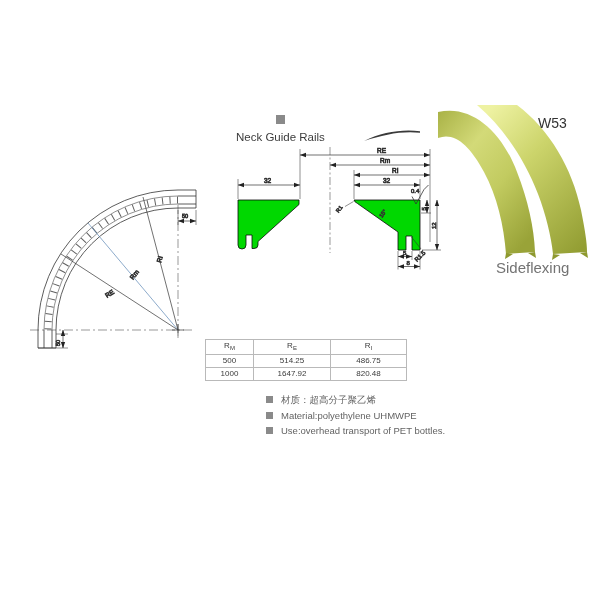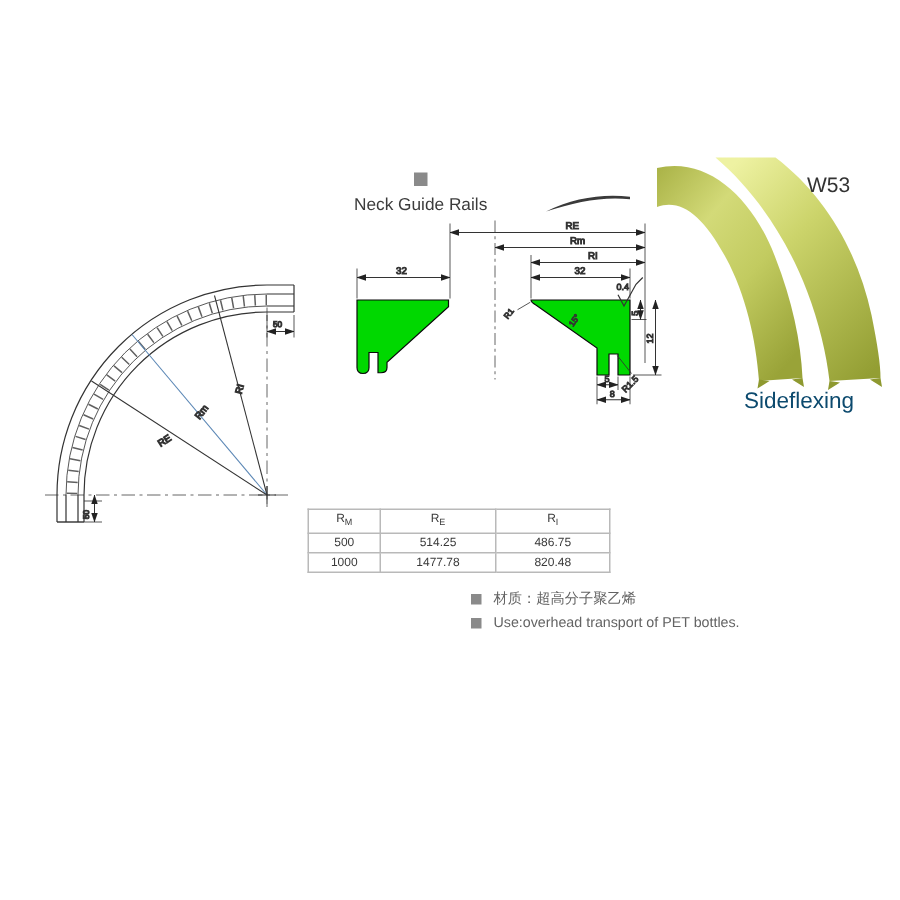--- a/index.html
+++ b/index.html
@@ -5,29 +5,29 @@
   html,body{margin:0;padding:0;background:#fff;}
   #page{position:relative;width:600px;height:600px;background:#ffffff;overflow:hidden;
         font-family:"Liberation Sans", sans-serif;color:#3f3f3f;}
   #gfx{position:absolute;left:0;top:0;}
   .abs{position:absolute;flex-direction:column;}
   .heading{left:236px;top:115px;display:flex;align-items:center;gap:7px;font-size:11.5px;color:#3c3c3c;}
   .sq{display:inline-block;background:#8a8a8a;}
   .sq9{width:9px;height:9px;}
   .sq7{width:7px;height:7px;margin-top:2px;}
   .w53{left:538px;top:115px;font-size:14px;color:#333;}
-  .sideflex{left:496px;top:259px;font-size:15px;color:#0c4a6e;}
+  .sideflex{left:496px;top:259px;font-size:15px;color:#737373;}
   table.spec{left:205px;top:339px;width:201px;border-collapse:collapse;table-layout:fixed;}
   table.spec td,table.spec th{border:1px solid #b9b9b9;font-size:8px;font-weight:normal;
         color:#3a3a3a;text-align:center;height:12px;padding:0;line-height:12px;}
   table.spec col.c1{width:48px;} table.spec col.c2{width:77px;} table.spec col.c3{width:76px;}
   sub.hsub{font-size:6px;vertical-align:-2px;}
   ul.specs{left:266px;top:394px;list-style:none;margin:0;padding:0;}
   ul.specs li{display:flex;gap:8px;align-items:flex-start;margin-bottom:4.5px;
-        font-size:9.5px;color:#636363;line-height:11px;margin-left:48px;}
+        font-size:9.5px;color:#636363;line-height:11px;}
   svg text{font-family:"Liberation Sans", sans-serif;fill:#2b2b2b;}
 </style>
 </head>
 <body>
 
 <div id="page">
 
   <svg id="gfx" width="600" height="600" viewBox="0 0 600 600">
     <defs>
       <marker id="ar" viewBox="0 0 10 10" refX="9.5" refY="5" markerWidth="6.5" markerHeight="6.5" markerUnits="userSpaceOnUse" orient="auto-start-reverse">
@@ -153,30 +153,34 @@
       <th><span>R</span><sub class="hsub">E</sub></th>
       <th><span>R</span><sub class="hsub">I</sub></th>
     </tr>
     <tr>
       <td>500</td>
       <td>514.25</td>
       <td>486.75</td>
     </tr>
     <tr>
       <td>1000</td>
-      <td>1477.78</td>
+      <td>1647.92</td>
       <td>820.48</td>
     </tr>
   </tbody>
     </table>
 
   <ul class="abs specs">
     <li>
         <span class="sq sq7"></span>
         <span>材质：超高分子聚乙烯</span>
       </li>
     <li>
         <span class="sq sq7"></span>
+        <span>Material:polyethylene UHMWPE</span>
+      </li>
+    <li>
+        <span class="sq sq7"></span>
         <span>Use:overhead transport of PET bottles.</span>
       </li>
   </ul>
 
 </div>
 
 </body></html>

